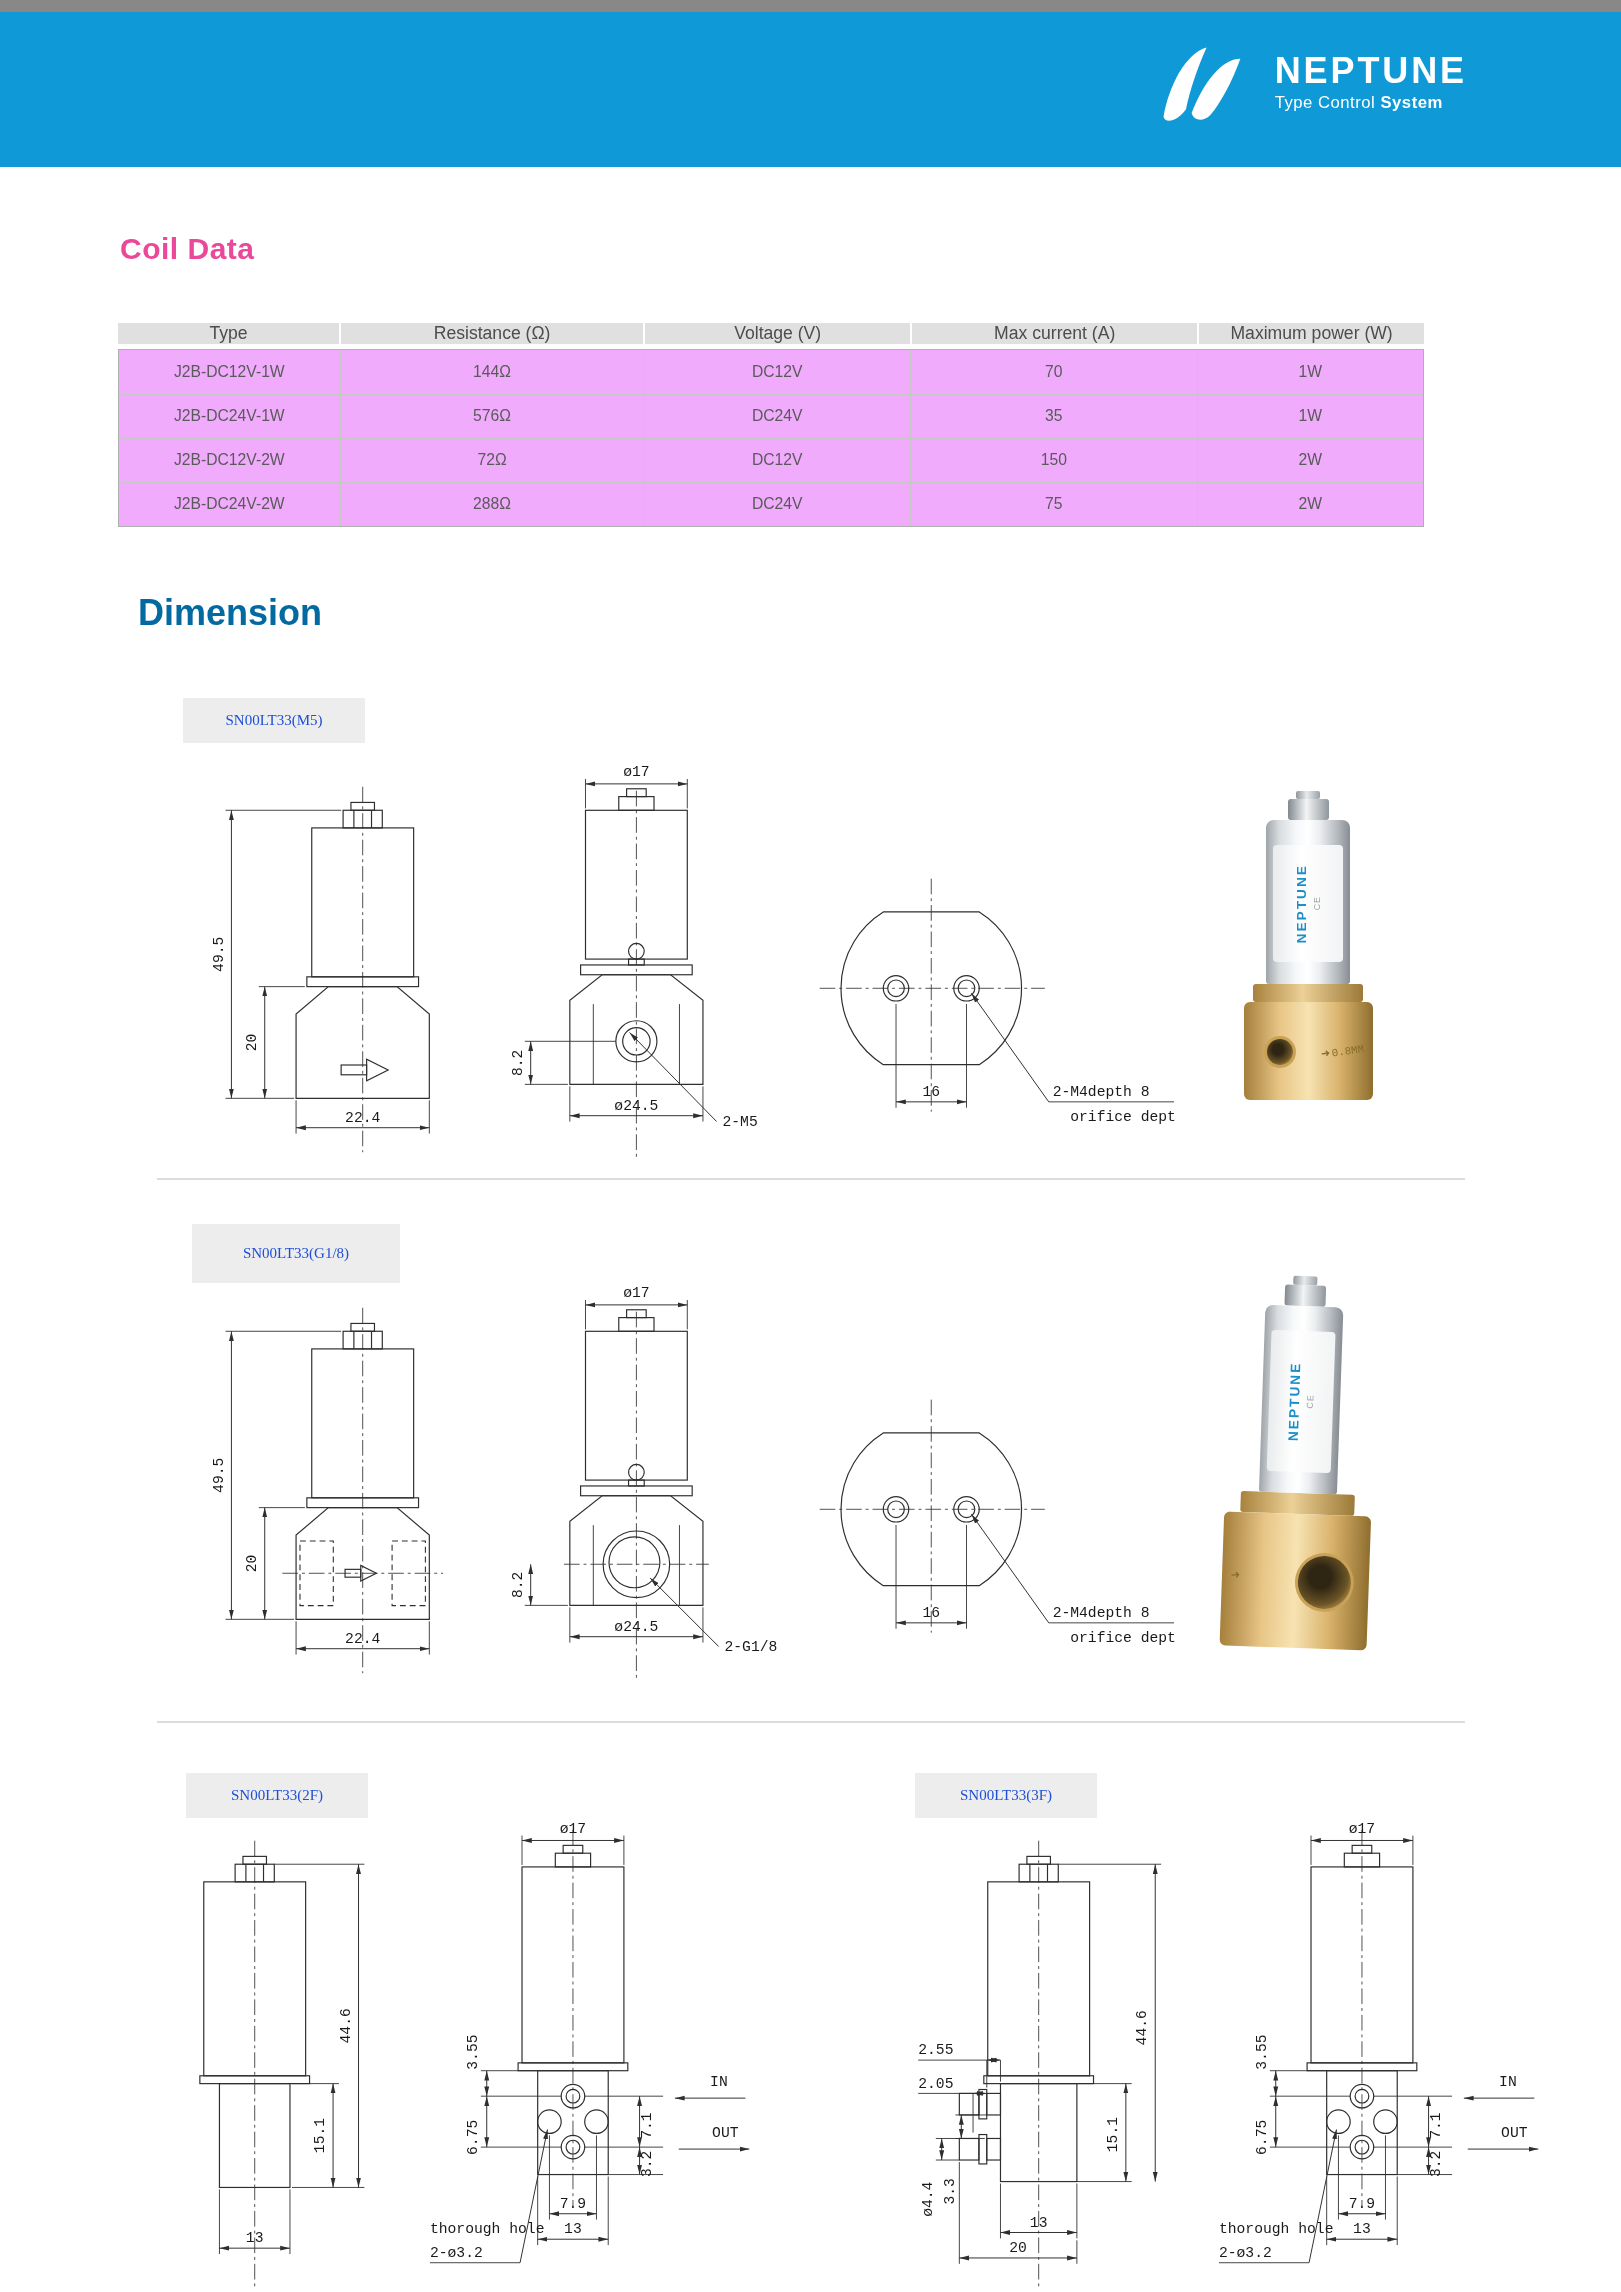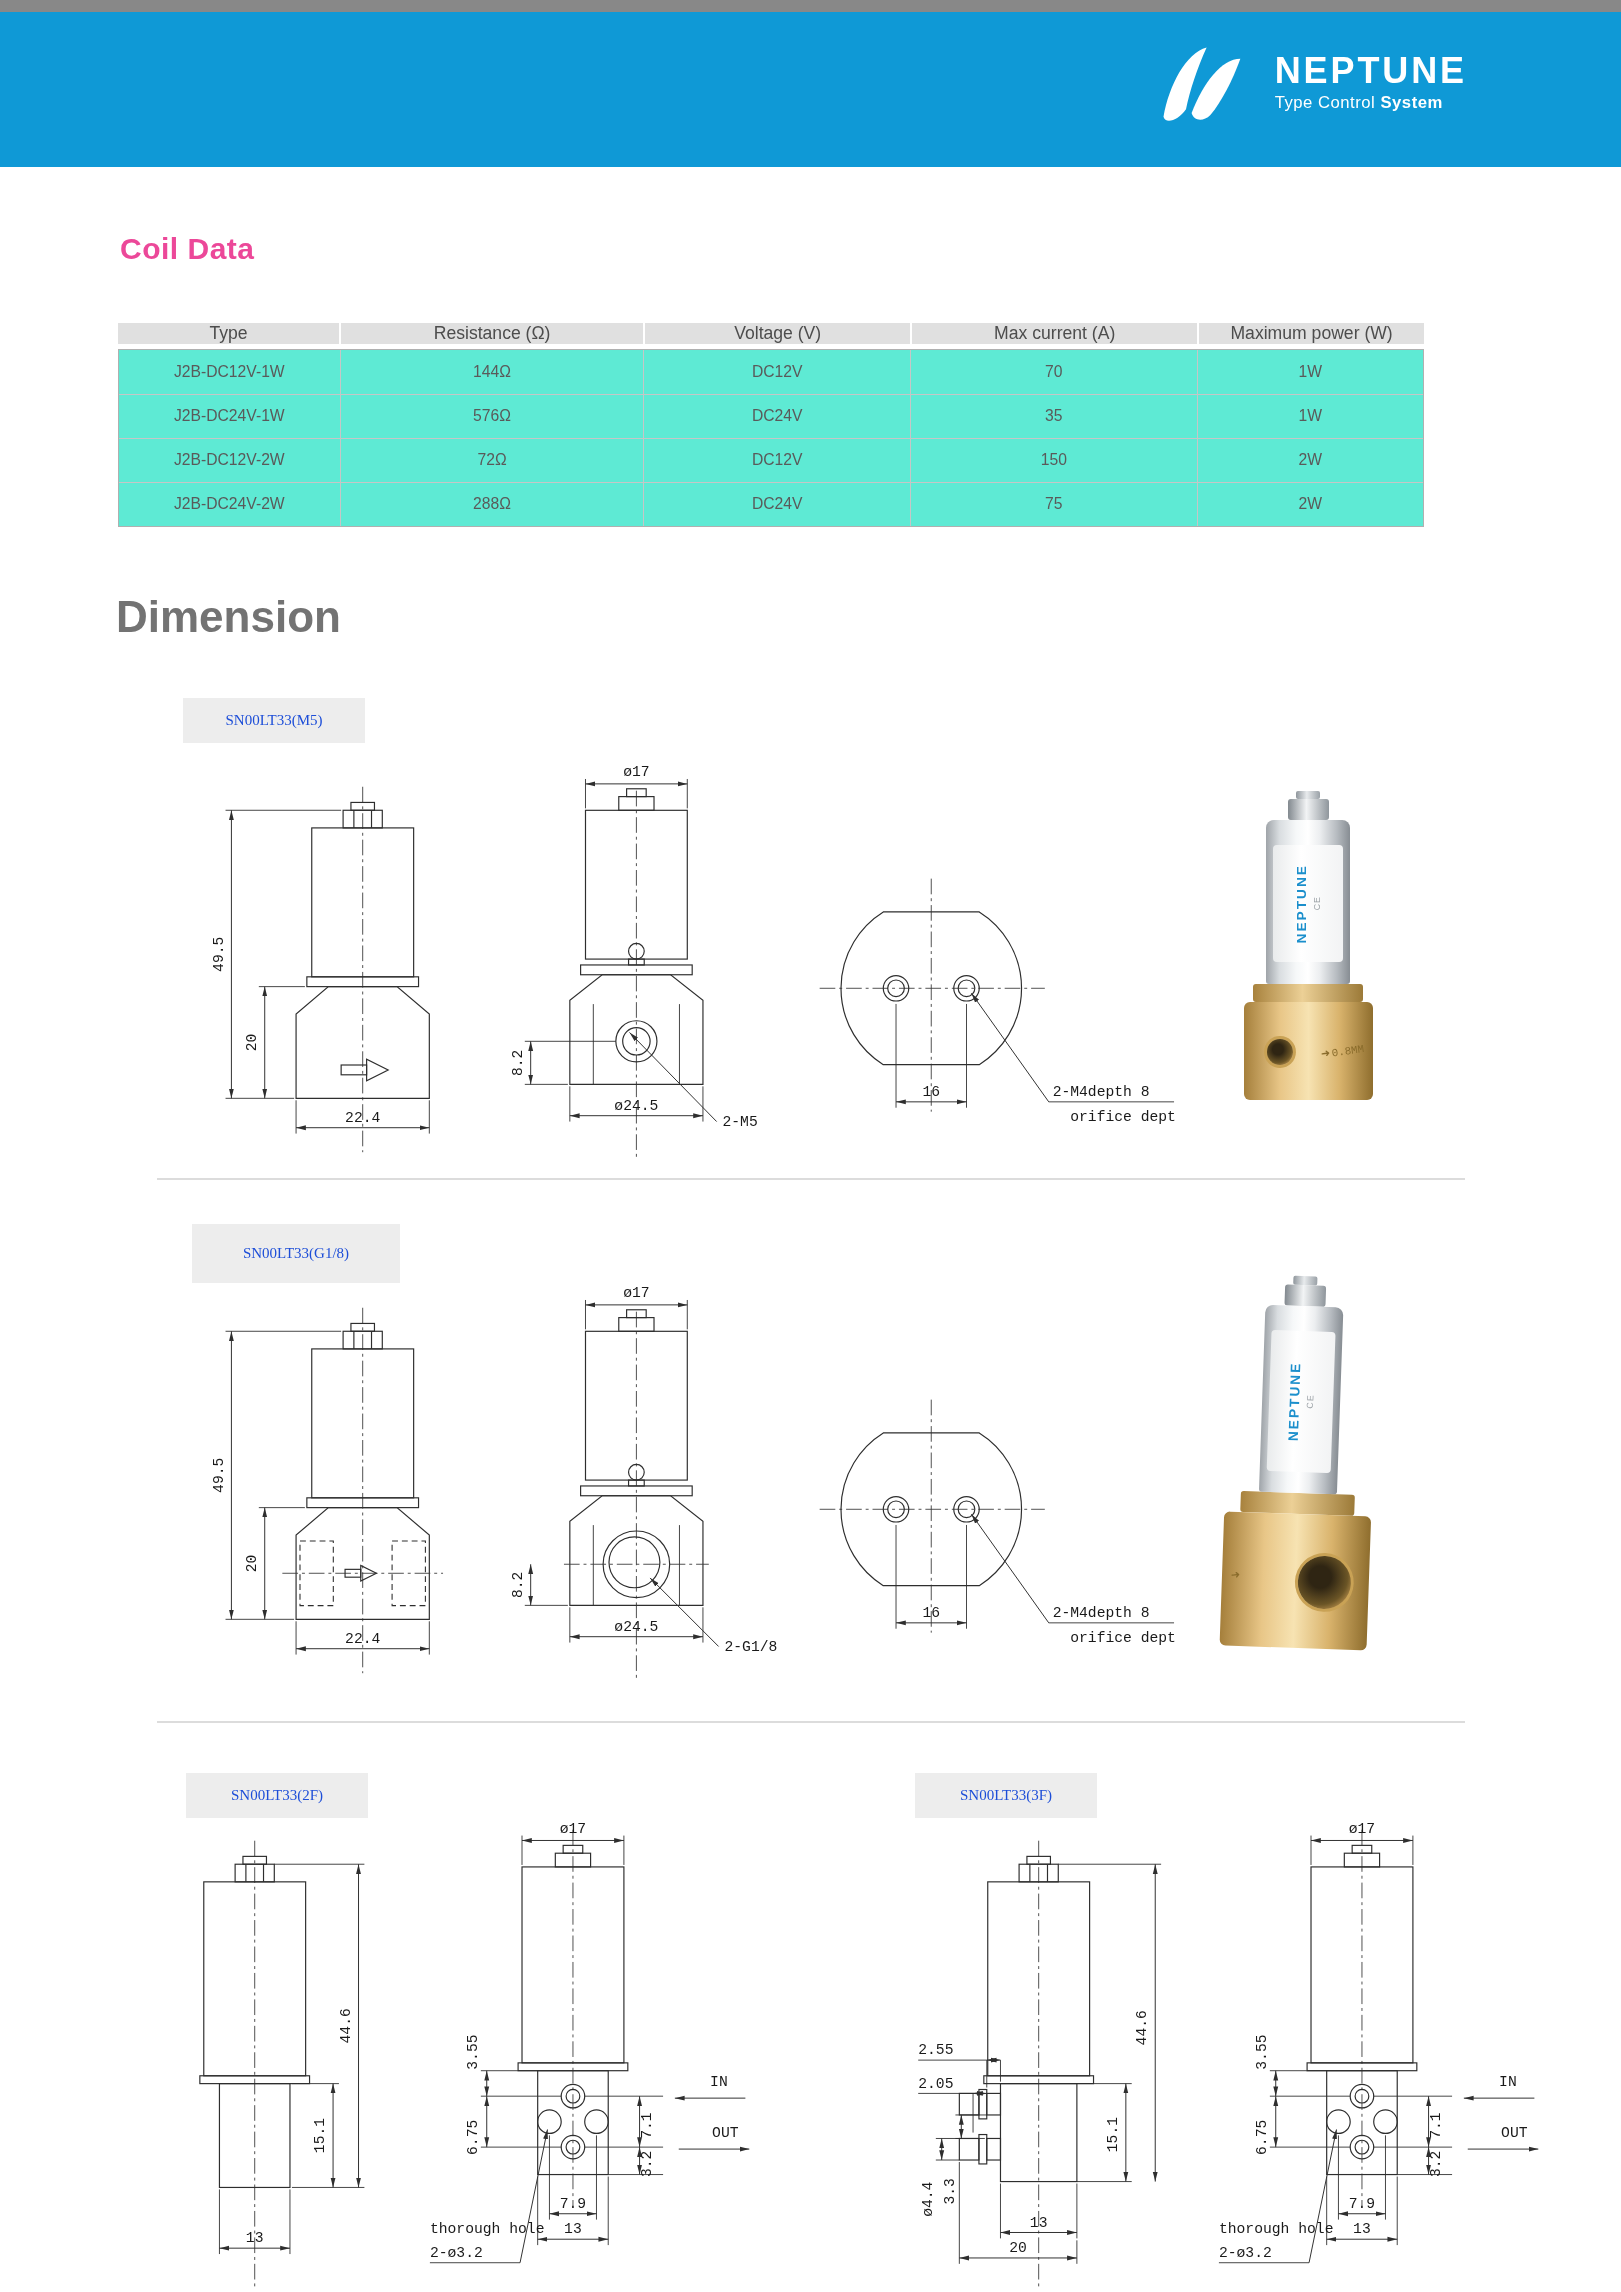--- a/index.html
+++ b/index.html
@@ -14,28 +14,28 @@
   .tagline { color:#fff; font-size:16.7px; letter-spacing:0.5px; margin-top:2.9px; }
   .tagline b { font-weight:bold; }
 
   
   .h1 { position:absolute; left:120px; top:220px; font-size:30px; font-weight:800; color:#ec4899; letter-spacing:0.5px; }
   .tbl { position:absolute; left:118px; top:271px; width:1306px; }
   .hrow { display:flex; height:61px;align-items:flex-end; }
   .hcell { background:#e0e0e0; color:#4d4d4d; font-size:17.6px; display:flex; align-items:center; justify-content:center; border-left:2.9px solid #fff; }
   .hcell:first-child { border-left:none; }
   .rows { margin-top:4.9px; border:1px solid #b0b0b0; }
-  .brow { display:flex; height:44px; border-top:1px solid #c6c6c6; background:#5eead4; }
+  .brow { display:flex; height:44px; border-top:1px solid #c6c6c6; background:#f0abfc; }
   .brow:first-child { border-top:none; }
   .bcell { color:#5a5a5a; font-size:15.7px; display:flex; align-items:center; justify-content:center; border-left:1px solid #c6c6c6; }
   .bcell:first-child { border-left:none; }
   .c0{width:231px}.c1{width:318px}.c2{width:279px}.c3{width:300px}.c4{width:237px}
 
   
-  .h2 { position:absolute; left:116px; top:580px; font-size:44px; font-weight:bold; color:#737373; }
+  .h2 { position:absolute; left:138px; top:580px; font-size:36px; font-weight:bold; color:#0369a1; }
   .seclabel { position:absolute; background:#ededed; font-family:Liberation Serif, serif; font-size:15px; color:#1d4ed8;
               display:flex; align-items:center; justify-content:center; }
   .hr { position:absolute; left:157px; width:1308px; height:2px; background:#dcdcdc; }
 
   .dwg { position:absolute; }
   .dwg text { font-family:"Liberation Mono", monospace; font-size:15px; fill:#1a1a1a; }
   .ln   { stroke:#2e2e2e; stroke-width:1.2; fill:none; }
   .dash { stroke:#2e2e2e; stroke-width:1.1; fill:none; stroke-dasharray:6 4; }
   .cl   { stroke:#3a3a3a; stroke-width:0.9; fill:none; stroke-dasharray:16 4 3 4; }
   .ext  { stroke:#2e2e2e; stroke-width:0.9; fill:none; }

